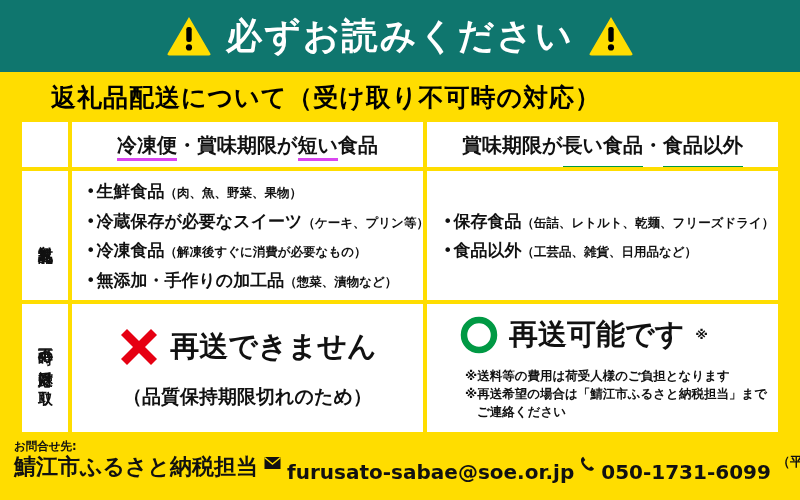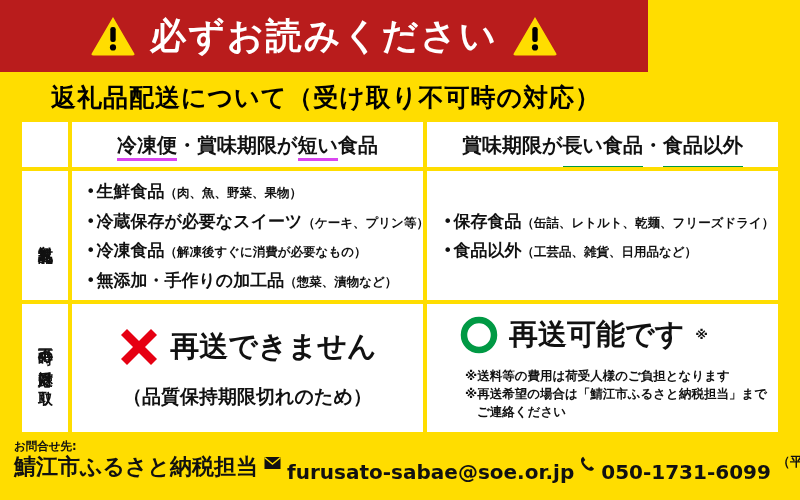--- a/index.html
+++ b/index.html
@@ -6,22 +6,22 @@
   body{
     width:800px;height:500px;overflow:hidden;
     background:#FFDD00;
     font-family:"DejaVu Sans","Liberation Sans",sans-serif;
     -webkit-font-smoothing:antialiased;
   }
   .poster{position:relative;width:800px;height:500px;background:#FFDD00;}
 
   
   .header-band{
-    position:absolute;left:0;top:0;width:648px;height:72px;
-    background:#b91c1c;
+    position:absolute;left:0;top:0;width:800px;height:72px;
+    background:#0f766e;
     display:flex;align-items:center;justify-content:center;gap:14px;
   }
   .warn-tri{width:46px;height:42px;flex:0 0 auto;display:block;}
   .header-title{
     color:#ffffff;font-weight:700;font-size:36px;letter-spacing:2px;
     line-height:1;white-space:nowrap;
   }
 
   
   .subtitle-band{

